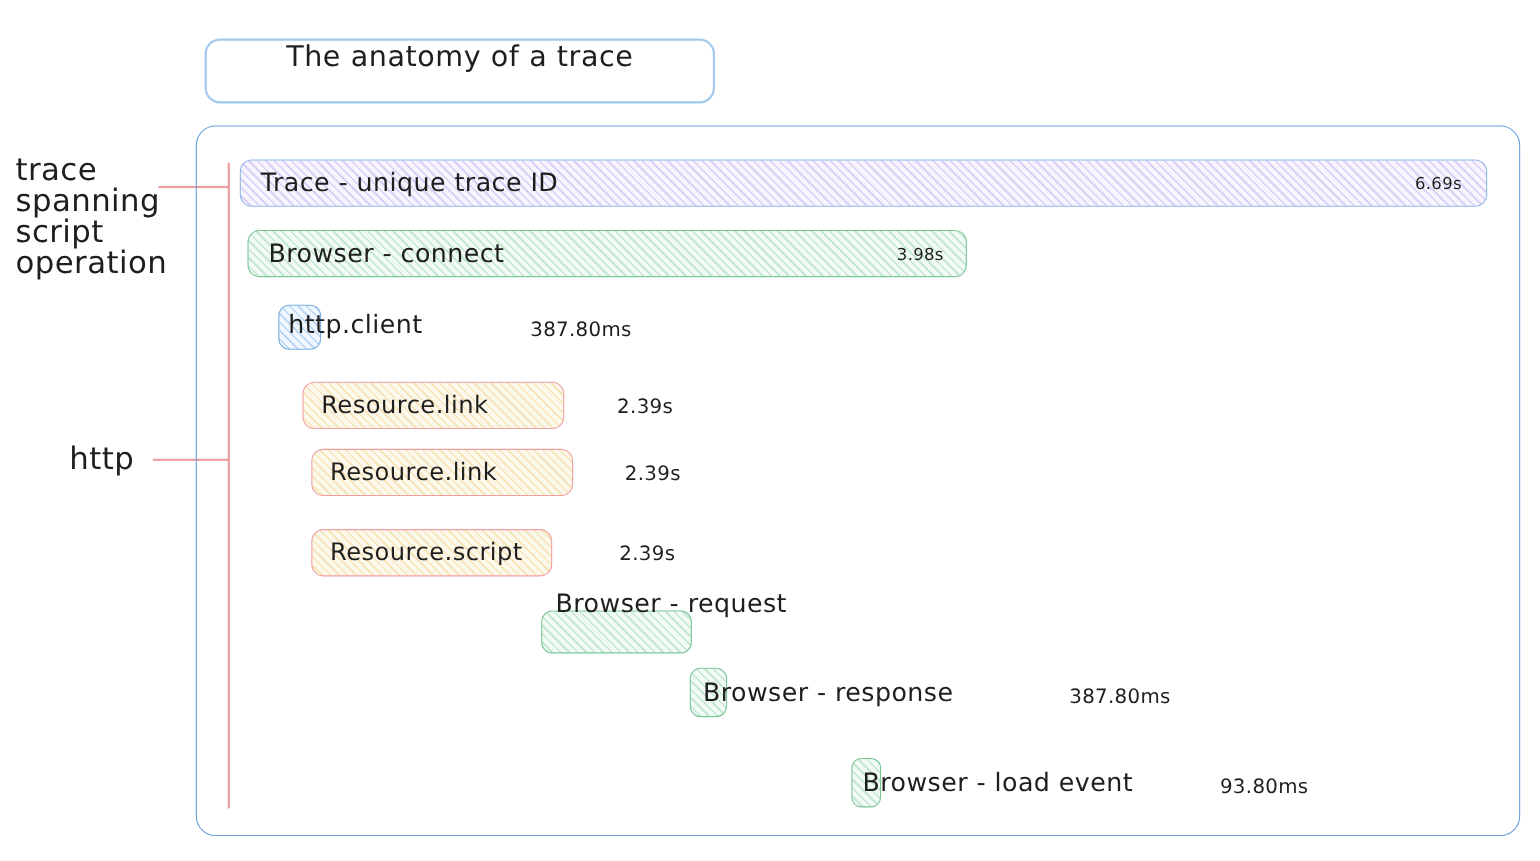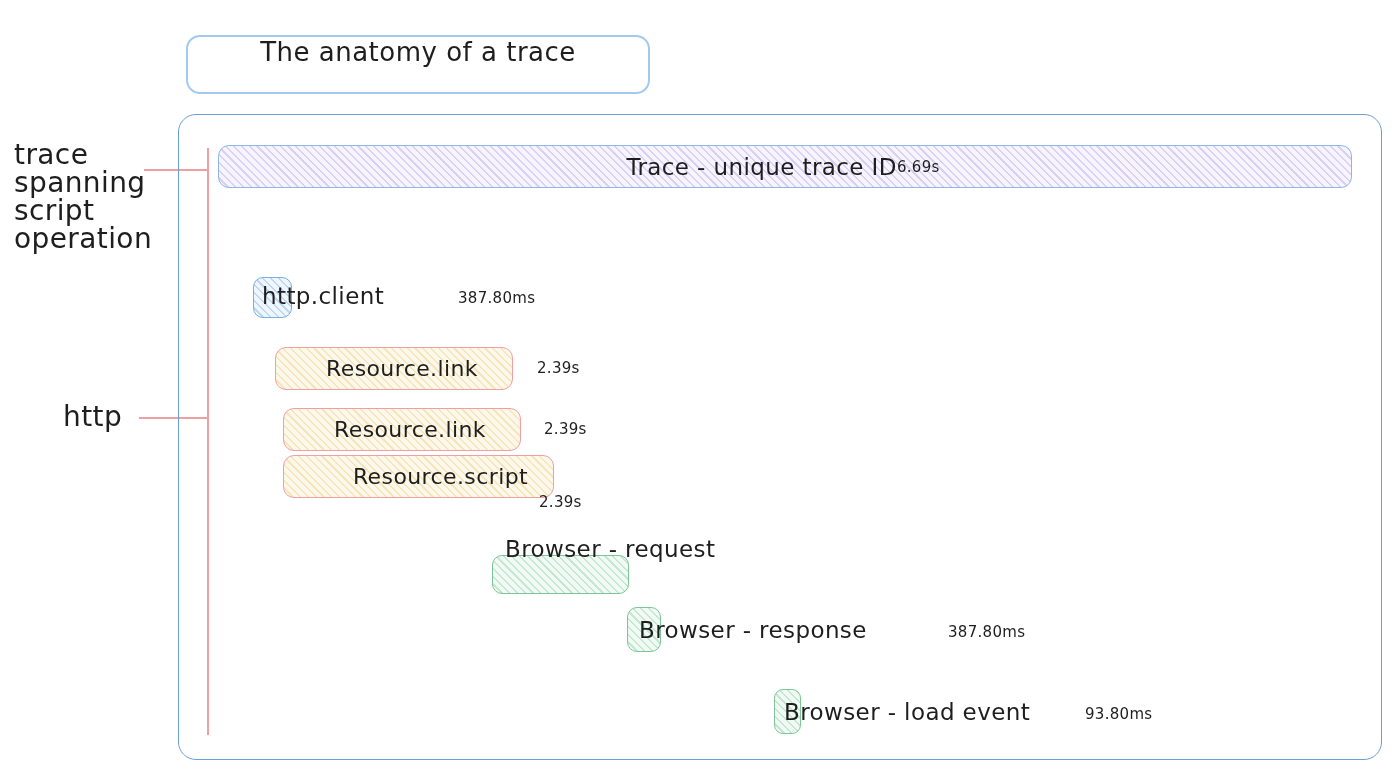--- a/index.html
+++ b/index.html
@@ -23,21 +23,21 @@
   .side-note{position:absolute;font-size:28px;line-height:28px;letter-spacing:0.4px;}
   .note-trace{left:14px;top:141px;}
   .note-spans{left:63px;top:403px;}
   .red-hline{position:absolute;height:2px;background:#ef9f9f;}
   .hline-trace{left:144px;top:169px;width:64px;}
   .hline-spans{left:139px;top:417px;width:70px;}
   .red-vline{position:absolute;left:207px;top:148px;width:2px;height:587px;background:#ef9f9f;}
   
   .bar{
     position:absolute;box-sizing:border-box;border-radius:11px;
-    display:flex;align-items:center;justify-content:center;
+    display:flex;align-items:center;justify-content:space-between;
   }
   .violet{
     border:1.8px solid #8fb7e6;background-color:#f7f4fd;
     background-image:repeating-linear-gradient(45deg,rgba(140,120,225,0.28) 0 1.6px,transparent 1.6px 5.5px);
   }
   .green{
     border:1.8px solid #7cc698;background-color:#f1faf4;
     background-image:repeating-linear-gradient(45deg,rgba(70,175,100,0.25) 0 1.6px,transparent 1.6px 5.5px);
   }
   .blue{
@@ -45,21 +45,21 @@
     background-image:repeating-linear-gradient(45deg,rgba(80,145,220,0.30) 0 1.6px,transparent 1.6px 5.5px);
   }
   .yellow{
     border:1.8px solid #f0a0a0;background-color:#fdf8ec;
     background-image:repeating-linear-gradient(45deg,rgba(235,185,75,0.30) 0 1.6px,transparent 1.6px 5.5px);
   }
   .bar .lbl{font-size:23px;letter-spacing:0.4px;padding-left:18px;white-space:nowrap;}
   .bar .lbl-sm{font-size:22px;letter-spacing:0.4px;padding-left:16px;white-space:nowrap;}
   .bar .dur-in{font-size:15px;letter-spacing:0.3px;padding-right:22px;white-space:nowrap;}
   .free-label{position:absolute;font-size:23px;letter-spacing:0.4px;white-space:nowrap;}
-  .free-dur{position:absolute;font-size:15px;letter-spacing:0.3px;white-space:nowrap;}
+  .free-dur{position:absolute;font-size:18px;letter-spacing:0.3px;white-space:nowrap;margin-left:24px;}
 </style>
 </head>
 <body>
 
 <div class="canvas">
 
   <div class="title-box">
     <span>The anatomy of a trace</span>
   </div>
 
@@ -76,36 +76,40 @@
 
   <div class="trace-container"></div>
 
   <div class="red-vline"></div>
 
   <div class="bar violet" style="left:218px;top:145px;width:1134px;height:43px;">
     <span class="lbl">Trace - unique trace ID</span>
     <span class="dur-in">6.69s</span>
   </div>
 
+  <div class="bar green" style="left:225px;top:209px;width:654px;height:43px;">
+    <span class="lbl">Browser - connect</span>
+    <span class="dur-in" style="padding-right:20px;">3.98s</span>
+  </div>
 
   <div class="bar blue" style="left:253px;top:277px;width:39px;height:41px;border-radius:10px;"></div>
   <span class="free-label" style="left:262px;top:283px;">http.client</span>
   <span class="free-dur" style="left:458px;top:289px;">387.80ms</span>
 
   <div class="bar yellow" style="left:275px;top:347px;width:238px;height:43px;">
     <span class="lbl-sm">Resource.link</span>
   </div>
   <span class="free-dur" style="left:537px;top:359px;">2.39s</span>
 
   <div class="bar yellow" style="left:283px;top:408px;width:238px;height:43px;">
     <span class="lbl-sm">Resource.link</span>
   </div>
   <span class="free-dur" style="left:544px;top:420px;">2.39s</span>
 
-  <div class="bar yellow" style="left:283px;top:455px;width:271px;height:43px;padding-left:28px;">
+  <div class="bar yellow" style="left:283px;top:481px;width:219px;height:43px;">
     <span class="lbl-sm">Resource.script</span>
   </div>
   <span class="free-dur" style="left:539px;top:493px;">2.39s</span>
 
   <div class="bar green" style="left:492px;top:555px;width:137px;height:39px;border-radius:10px;"></div>
   <span class="free-label" style="left:505px;top:536px;">Browser - request</span>
 
   <div class="bar green" style="left:627px;top:607px;width:34px;height:45px;border-radius:10px;"></div>
   <span class="free-label" style="left:639px;top:617px;">Browser - response</span>
   <span class="free-dur" style="left:948px;top:623px;">387.80ms</span>

